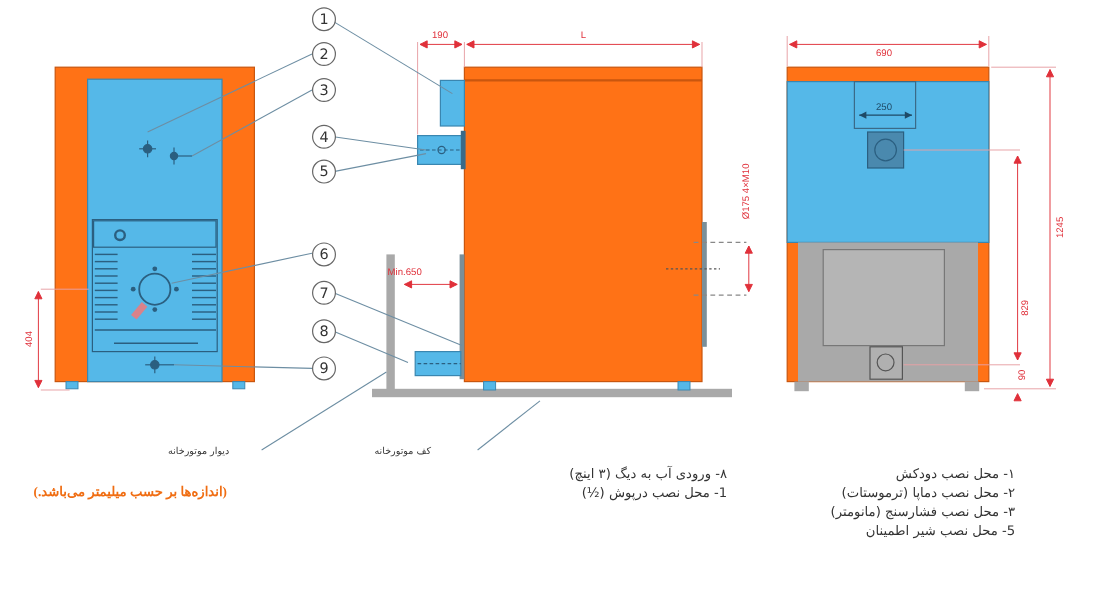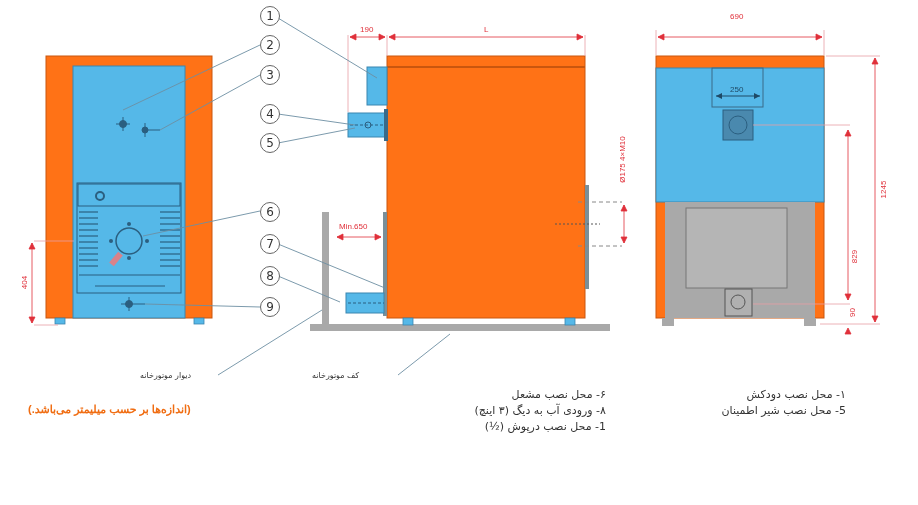--- a/index.html
+++ b/index.html
@@ -11,21 +11,21 @@
              line-height: 18px; text-align: center; box-sizing: content-box; }
   .dimtext { position: absolute; color: #e0303a; font-size: 8px; white-space: nowrap;
              font-family: "Liberation Sans", sans-serif; }
   .vert { transform: rotate(-90deg); transform-origin: center center; }
   .legend { position: absolute; direction: rtl; text-align: right; font-size: 11px;
             color: #333; line-height: 16px; font-family: "DejaVu Sans", sans-serif; }
   .legend div { white-space: nowrap; }
   .floorlabel { position: absolute; direction: rtl; font-size: 8px; color: #333;
                 white-space: nowrap; font-family: "DejaVu Sans", sans-serif; text-align: right; }
   .note { position: absolute; direction: rtl; font-size: 11px; color: #f06d12;
-          font-weight: bold; white-space: nowrap; font-family: Liberation Sans, sans-serif; }
+          font-weight: bold; white-space: nowrap; font-family: Liberation Serif, serif; }
 </style>
 </head>
 <body>
 
 <svg width="918" height="505" viewBox="0 0 918 505">
 
   <g>
     <rect x="46" y="56" width="166" height="262" fill="#ff7216" stroke="#c9560e" stroke-width="1"></rect>
     <rect x="73" y="66" width="112" height="252" fill="#55b8e8" stroke="#3a86b0" stroke-width="1"></rect>
 
@@ -197,34 +197,35 @@
 <div class="callout" style="left:260px;top:104px">4</div>
 <div class="callout" style="left:260px;top:133px">5</div>
 <div class="callout" style="left:260px;top:202px">6</div>
 <div class="callout" style="left:260px;top:234px">7</div>
 <div class="callout" style="left:260px;top:266px">8</div>
 <div class="callout" style="left:260px;top:297px">9</div>
 
 <div class="dimtext" style="left:360px;top:25px">190</div>
 <div class="dimtext" style="left:484px;top:25px">L</div>
 <div class="dimtext vert" style="left:592px;top:155px;width:60px;text-align:center">Ø175  4×M10</div>
-<div class="dimtext" style="left:339px;top:222px">Min.650</div>
+<div class="dimtext" style="left:323px;top:222px">Min.650</div>
 <div class="dimtext vert" style="left:14px;top:278px;width:20px;text-align:center">404</div>
-<div class="dimtext" style="left:730px;top:12px">690</div>
+<div class="dimtext" style="left:730px;top:40px">690</div>
 <div class="dimtext" style="left:730px;top:85px;color:#1f4a66">250</div>
 <div class="dimtext vert" style="left:871px;top:185px;width:24px;text-align:center">1245</div>
 <div class="dimtext vert" style="left:844px;top:252px;width:20px;text-align:center">829</div>
 <div class="dimtext vert" style="left:844px;top:308px;width:16px;text-align:center">90</div>
 
 <div class="floorlabel" style="left:140px;top:371px">دیوار موتورخانه</div>
 <div class="floorlabel" style="left:312px;top:371px">کف موتورخانه</div>
 
 <div class="note" style="left:28px;top:403px">(اندازه‌ها بر حسب میلیمتر می‌باشد.)</div>
 
 <div class="legend" style="left:370px;top:387px;width:236px">
-  <div>۶- محل نصب مشعل</div>
   <div>۸- ورودی آب به دیگ (۳ اینچ)</div>
   <div>1- محل نصب درپوش (½)</div>
 </div>
 <div class="legend" style="left:640px;top:387px;width:206px">
   <div>۱- محل نصب دودکش</div>
+  <div>۲- محل نصب دماپا (ترموستات)</div>
+  <div>۳- محل نصب فشارسنج (مانومتر)</div>
   <div>5- محل نصب شیر اطمینان</div>
 </div>
 
 </body></html>

